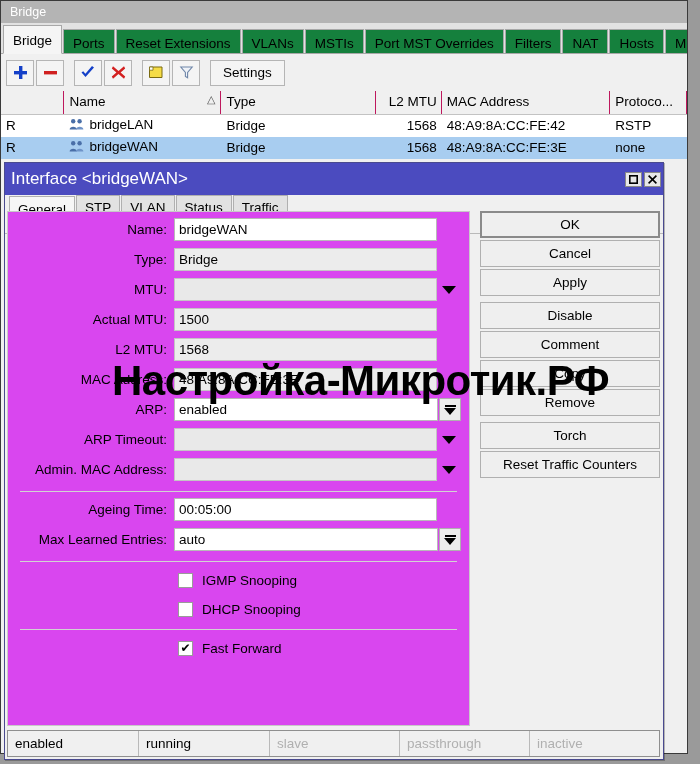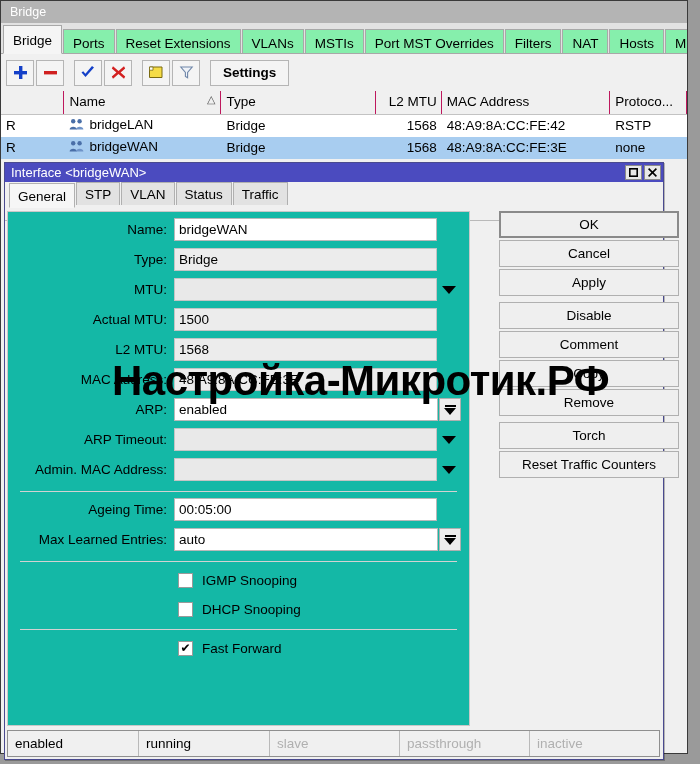--- a/index.html
+++ b/index.html
@@ -32,21 +32,21 @@
   #bridge-tabs{
     height:31px;background:#e2e2e2;
     display:flex;align-items:flex-end;
     border-bottom:1px solid #a8a8a8;
     box-sizing:border-box;
     padding-left:2px;
   }
   .wtab{
     height:24px;line-height:27px;
     padding:0 9px;
-    background:#86efac;
+    background:#15803d;
     border:1px solid #a8a8a8;
     border-bottom:none;
     margin-right:1px;
     font-size:13.5px;
     box-sizing:border-box;
     white-space:nowrap;
     cursor:default;
   }
   .wtab.sel{
     background:#f5f5f5;
@@ -66,21 +66,21 @@
   .tbtn{
     width:28px;height:26px;
     background:#f4f4f4;
     border:1px solid #b5b5b5;
     box-sizing:border-box;
     display:flex;align-items:center;justify-content:center;
     margin-right:2px;
     cursor:default;
     position:relative;
   }
-  .tbtn.wide{width:auto;padding:0 12px;font-size:13.5px;height:26px;line-height:24px;font-weight:bold;}
+  .tbtn.wide{width:auto;padding:0 12px;font-size:13.5px;height:26px;line-height:24px;}
   .tgap{width:8px;}
 
   
   #bridge-table{background:#fff;}
   #tbl-head{
     display:flex;height:24px;background:#f0f0f0;
     border-bottom:1px solid #c3c3c3;
     font-size:13.5px;
     box-sizing:border-box;
   }
@@ -113,25 +113,25 @@
   
   #dialog{
     position:absolute;left:4px;top:162px;
     width:660px;height:598px;
     background:#f0f0f0;
     border:1px solid #4a4a8f;
     box-sizing:border-box;
     box-shadow:1px 1px 0 rgba(0,0,0,.25);
   }
   #dlg-title{
-    height:19px;background:#4b4bbf;
+    height:32px;background:#4b4bbf;
     display:flex;align-items:center;
     padding-left:6px;
     box-sizing:border-box;
-    color:#fff;font-size:13px;
+    color:#fff;font-size:17px;
   }
   #dlg-title .sp{flex:1;}
   .wbtn{
     width:17px;height:15px;margin-right:2px;
     background:#e8e8e8;border:1px solid #8a8a8a;
     box-sizing:border-box;
     display:flex;align-items:center;justify-content:center;
     color:#000;font-size:11px;line-height:1;
     cursor:default;
   }
@@ -153,21 +153,21 @@
     background:#f6f6f6;height:25px;line-height:25px;
     border-bottom:1px solid #f6f6f6;position:relative;top:1px;
   }
 
   #dlg-body{
     position:absolute;left:0;top:46px;right:0;bottom:0;
   }
   
   #form-panel{
     position:absolute;left:2px;top:2px;width:463px;bottom:33px;
-    background:#14b8a6;
+    background:#d946ef;
     border:1px solid #c8c8c8;
     box-sizing:border-box;
     overflow:hidden;
   }
   .frow{
     display:flex;align-items:center;
     height:25px;margin-top:5px;
     padding-right:8px;
   }
   .flabel{
@@ -222,21 +222,21 @@
     width:15px;height:15px;background:#fff;
     border:1px solid #9a9a9a;
     box-sizing:border-box;margin-right:9px;
     display:flex;align-items:center;justify-content:center;
     font-size:12px;line-height:1;cursor:default;
   }
   .cblabel{font-size:13.5px;}
 
   
   #btn-panel{
-    position:absolute;left:494px;top:2px;width:180px;
+    position:absolute;left:475px;top:2px;width:180px;
   }
   .dbtn{
     height:27px;line-height:25px;
     background:#efefef;
     border:1px solid #b0b0b0;
     box-sizing:border-box;
     text-align:center;font-size:13.5px;
     margin-bottom:2px;cursor:default;
     white-space:nowrap;overflow:hidden;
   }

